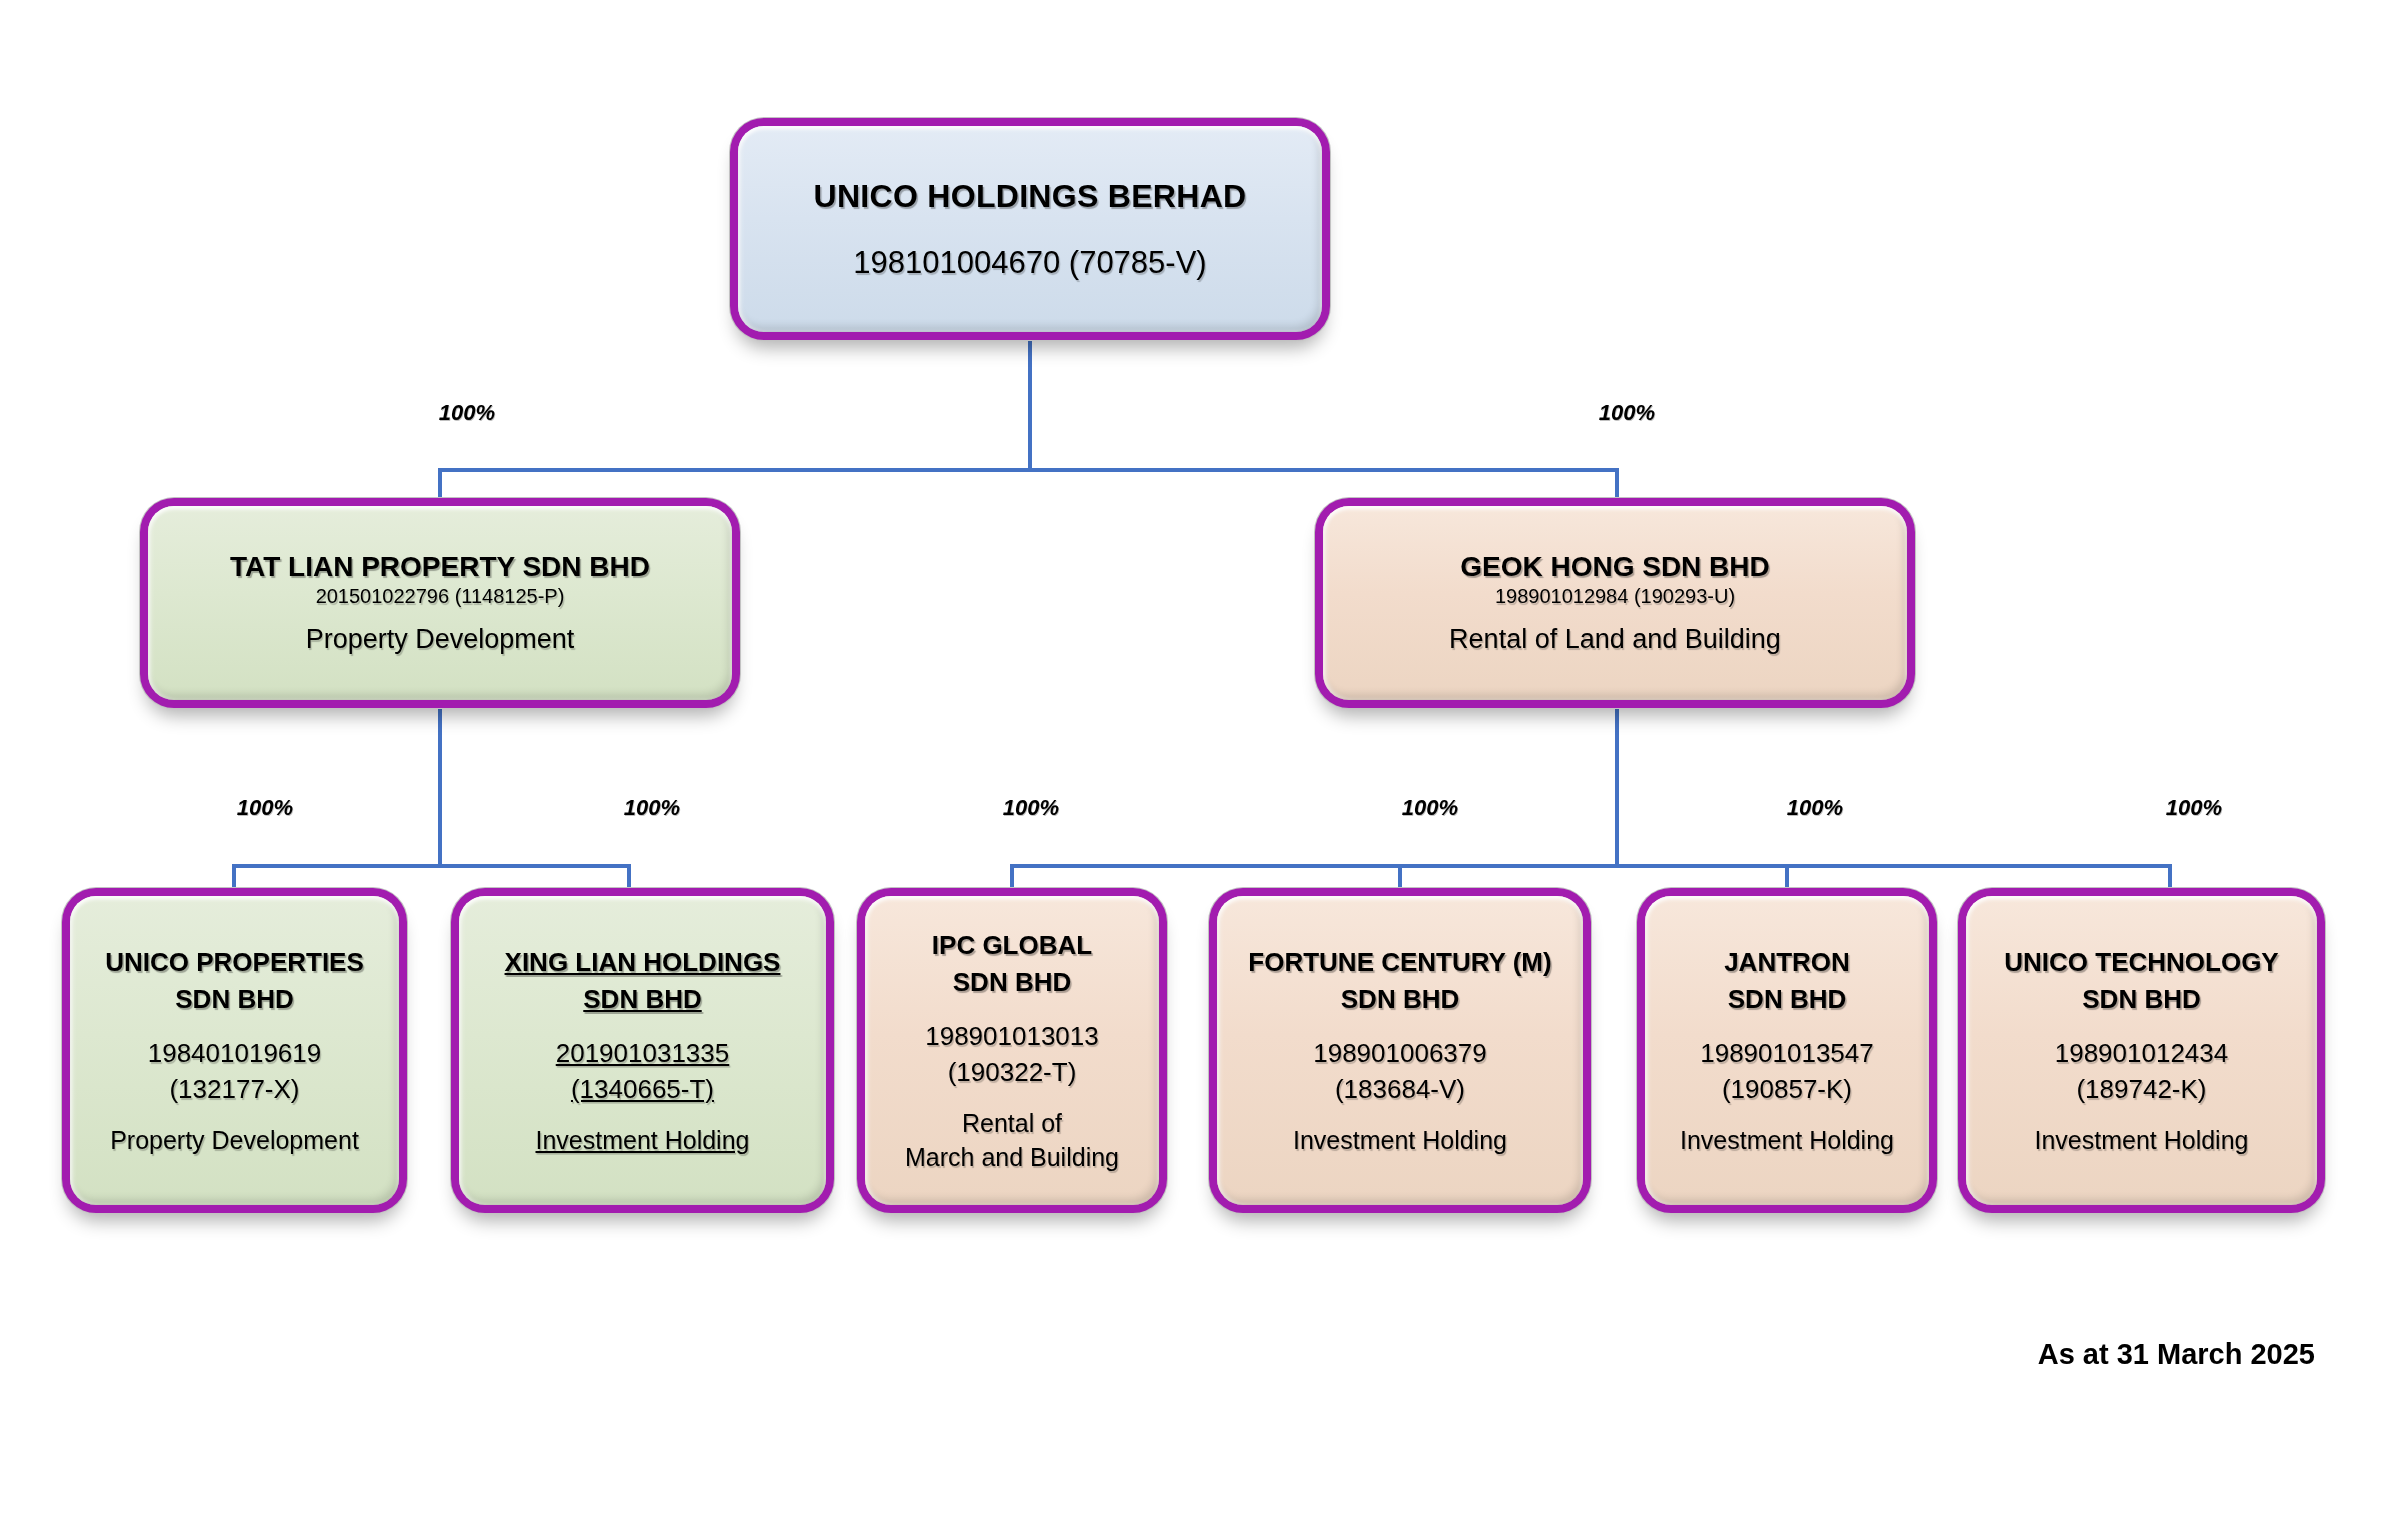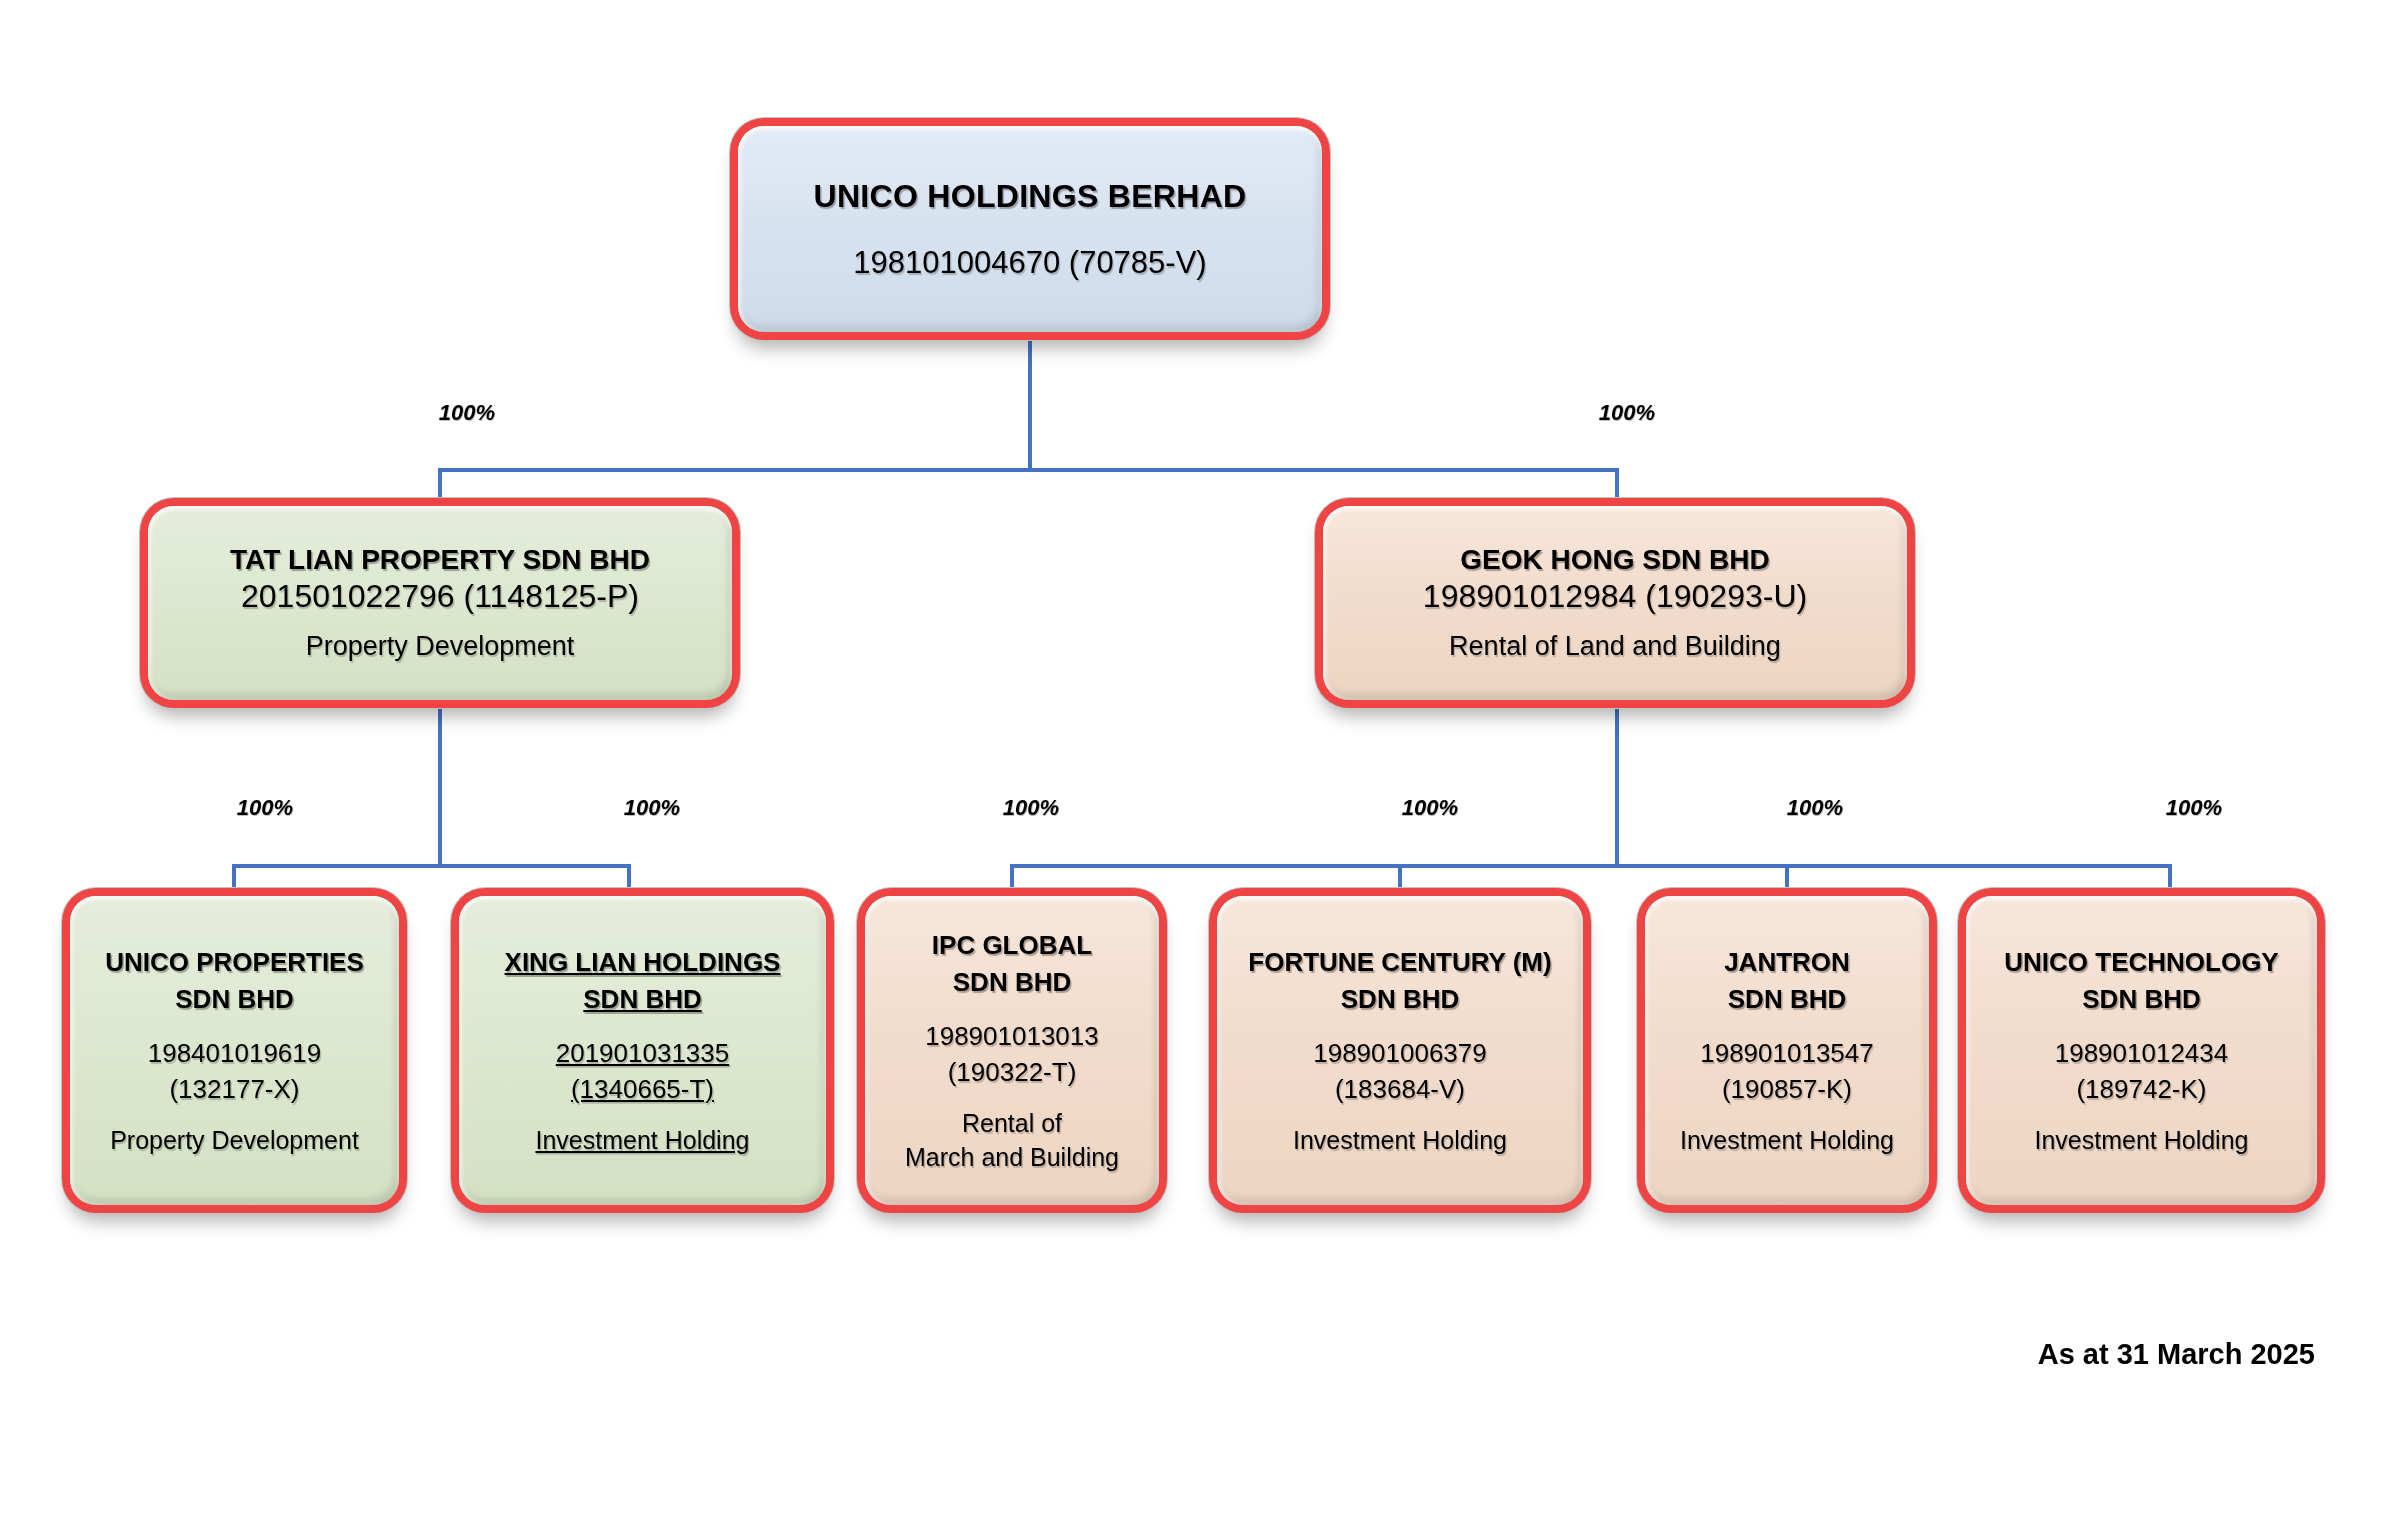--- a/index.html
+++ b/index.html
@@ -7,21 +7,21 @@
     position:relative;
     width:2387px;height:1537px;
     background:#ffffff;
     font-family:"Liberation Sans","DejaVu Sans",sans-serif;
     color:#000;
     overflow:hidden;
   }
   
   .node{
     position:absolute;
-    background:#ef4444;
+    background:#a21caf;
     border-radius:34px;
     padding:8px;
     box-sizing:border-box;
     box-shadow:0 0 0 1px #c2c2c2, 0 14px 18px -6px rgba(0,0,0,.30);
   }
   .node-inner{
     width:100%;height:100%;
     border-radius:26px;
     display:flex;flex-direction:column;
     align-items:center;justify-content:center;
@@ -42,21 +42,21 @@
     text-shadow:1.5px 2px 1px rgba(0,0,0,.30);
   }
   .co-reg,.co-act{
     white-space:pre-line;
     text-shadow:1.2px 1.6px 1px rgba(0,0,0,.22);
   }
   
   .tier-root .co-name{font-size:32px;letter-spacing:.3px;}
   .tier-root .co-reg {font-size:31px;margin-top:30px;}
   .tier-mid  .co-name{font-size:28px;}
-  .tier-mid  .co-reg {font-size:32px;margin-top:2px;text-align:right;}
+  .tier-mid  .co-reg {font-size:20px;margin-top:2px;text-align:right;}
   .tier-mid  .co-act {font-size:27px;margin-top:16px;}
   .tier-leaf .co-name{font-size:26px;line-height:1.45;}
   .tier-leaf .co-reg {font-size:26px;line-height:1.4;margin-top:16px;}
   .tier-leaf .co-act {font-size:25px;line-height:1.35;margin-top:16px;}
 
   
   .line{position:absolute;background:#4472c4;}
   .h-line{height:4px;}
   .v-line{width:4px;}
 

